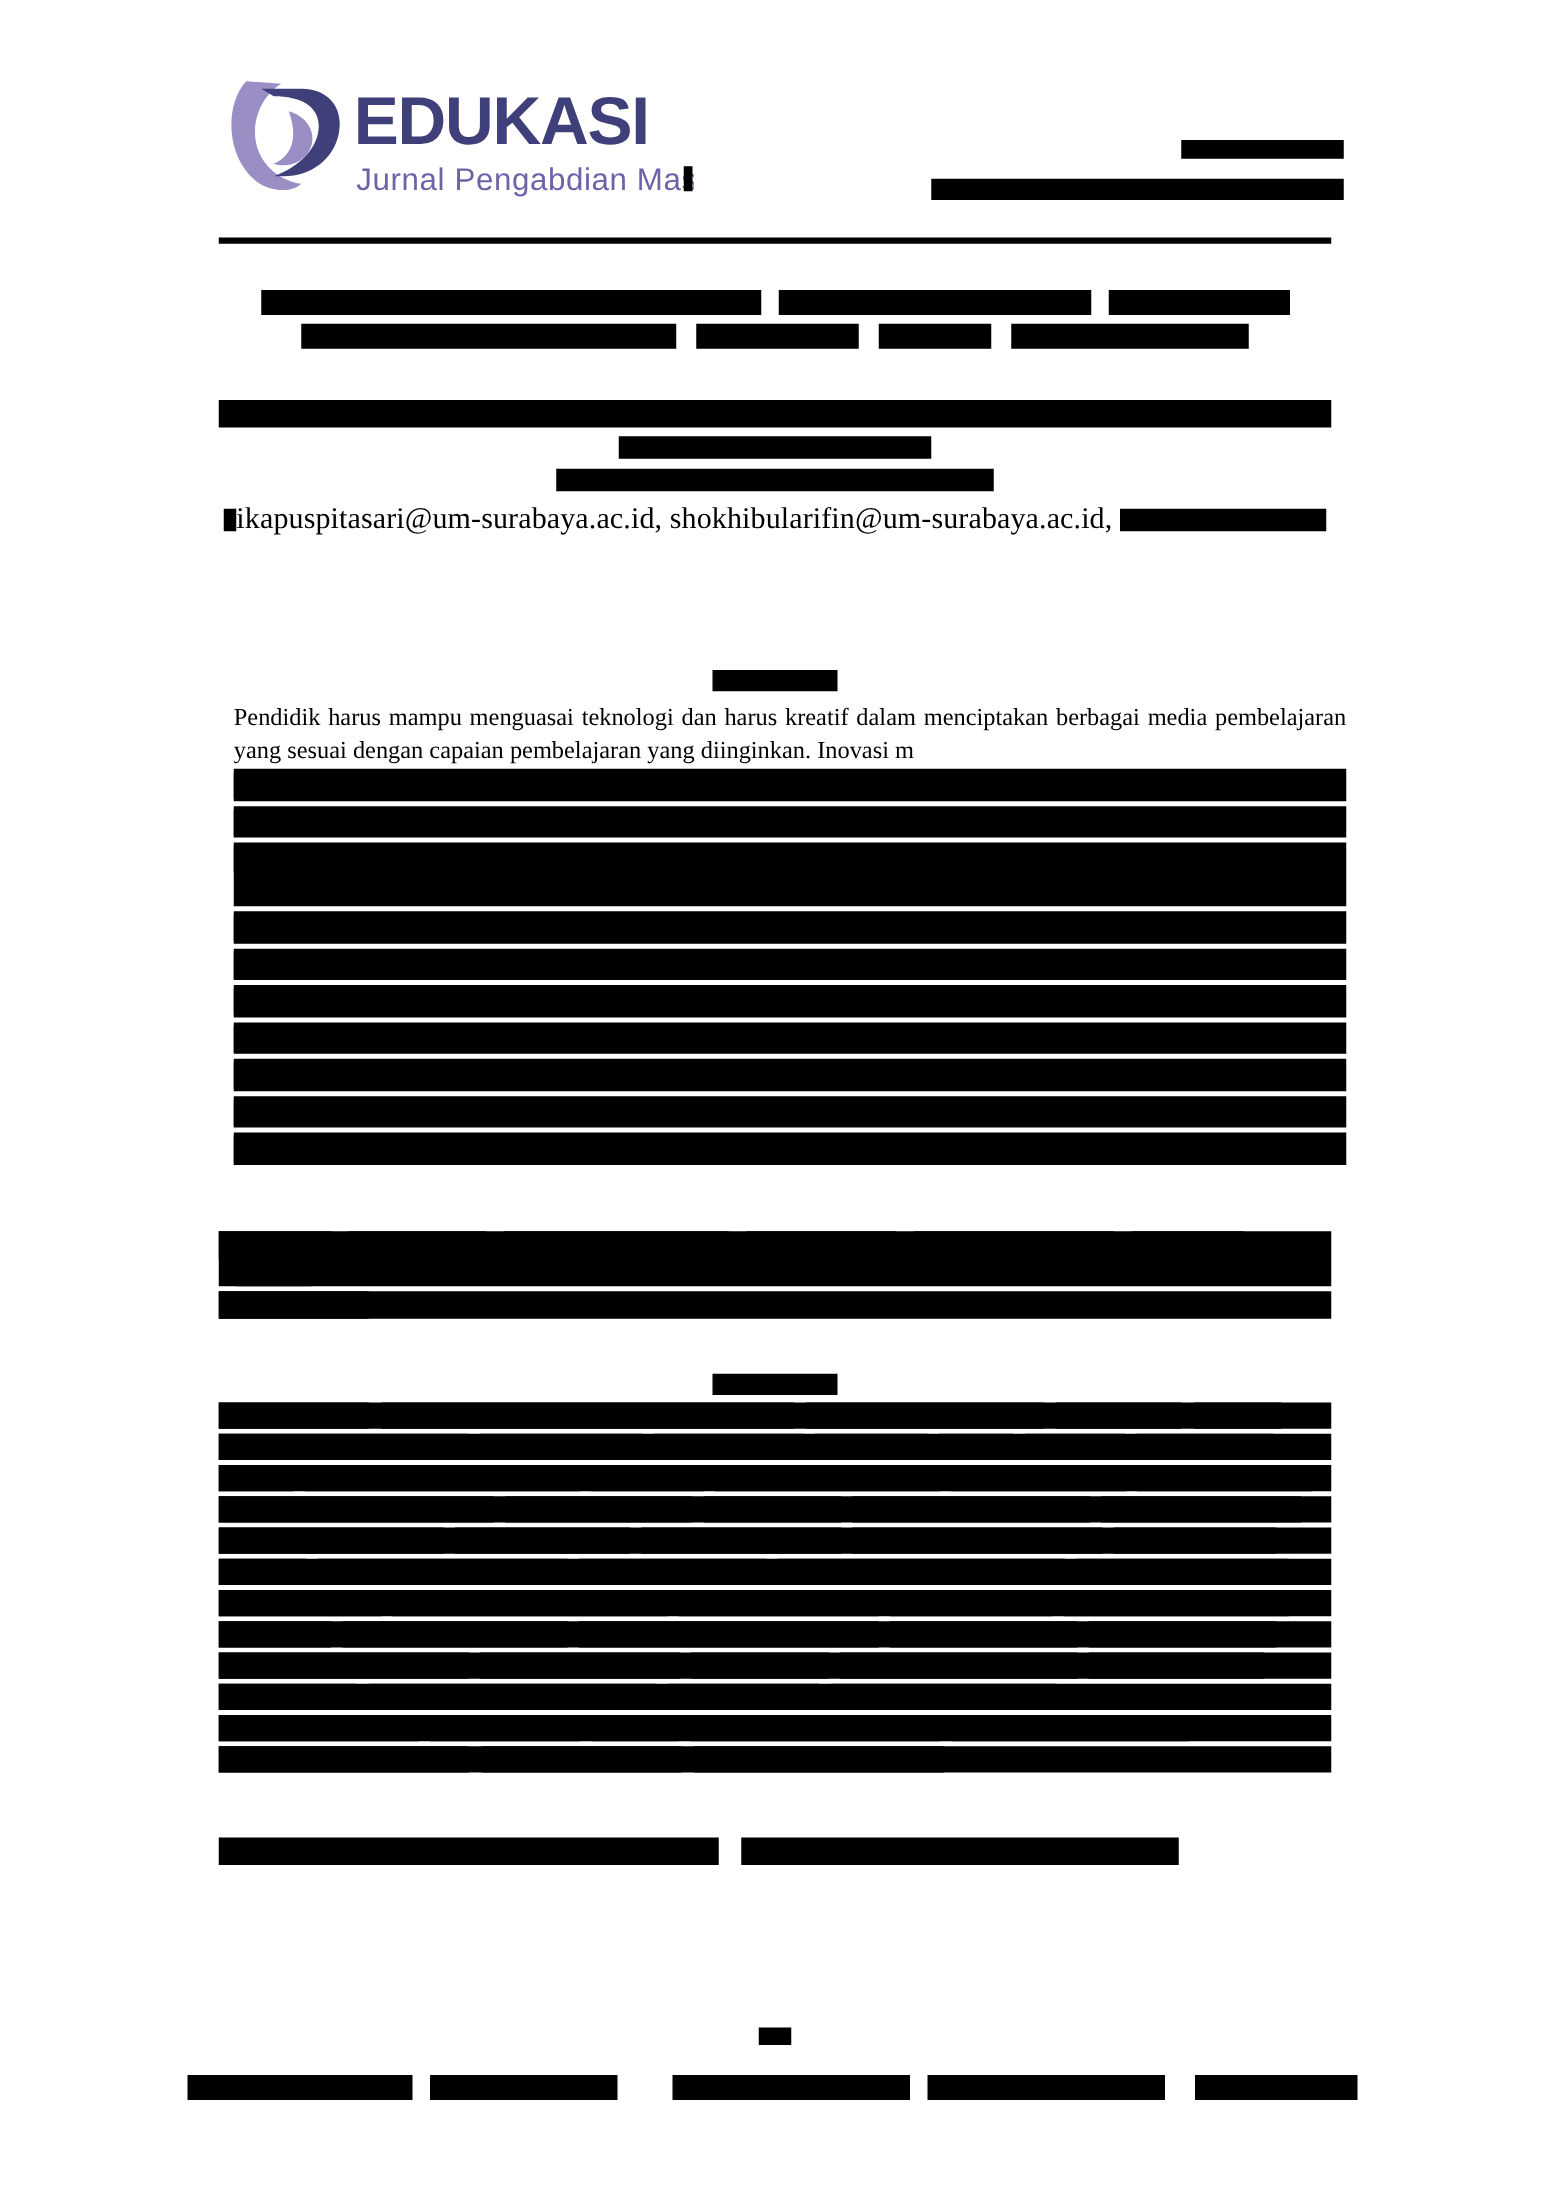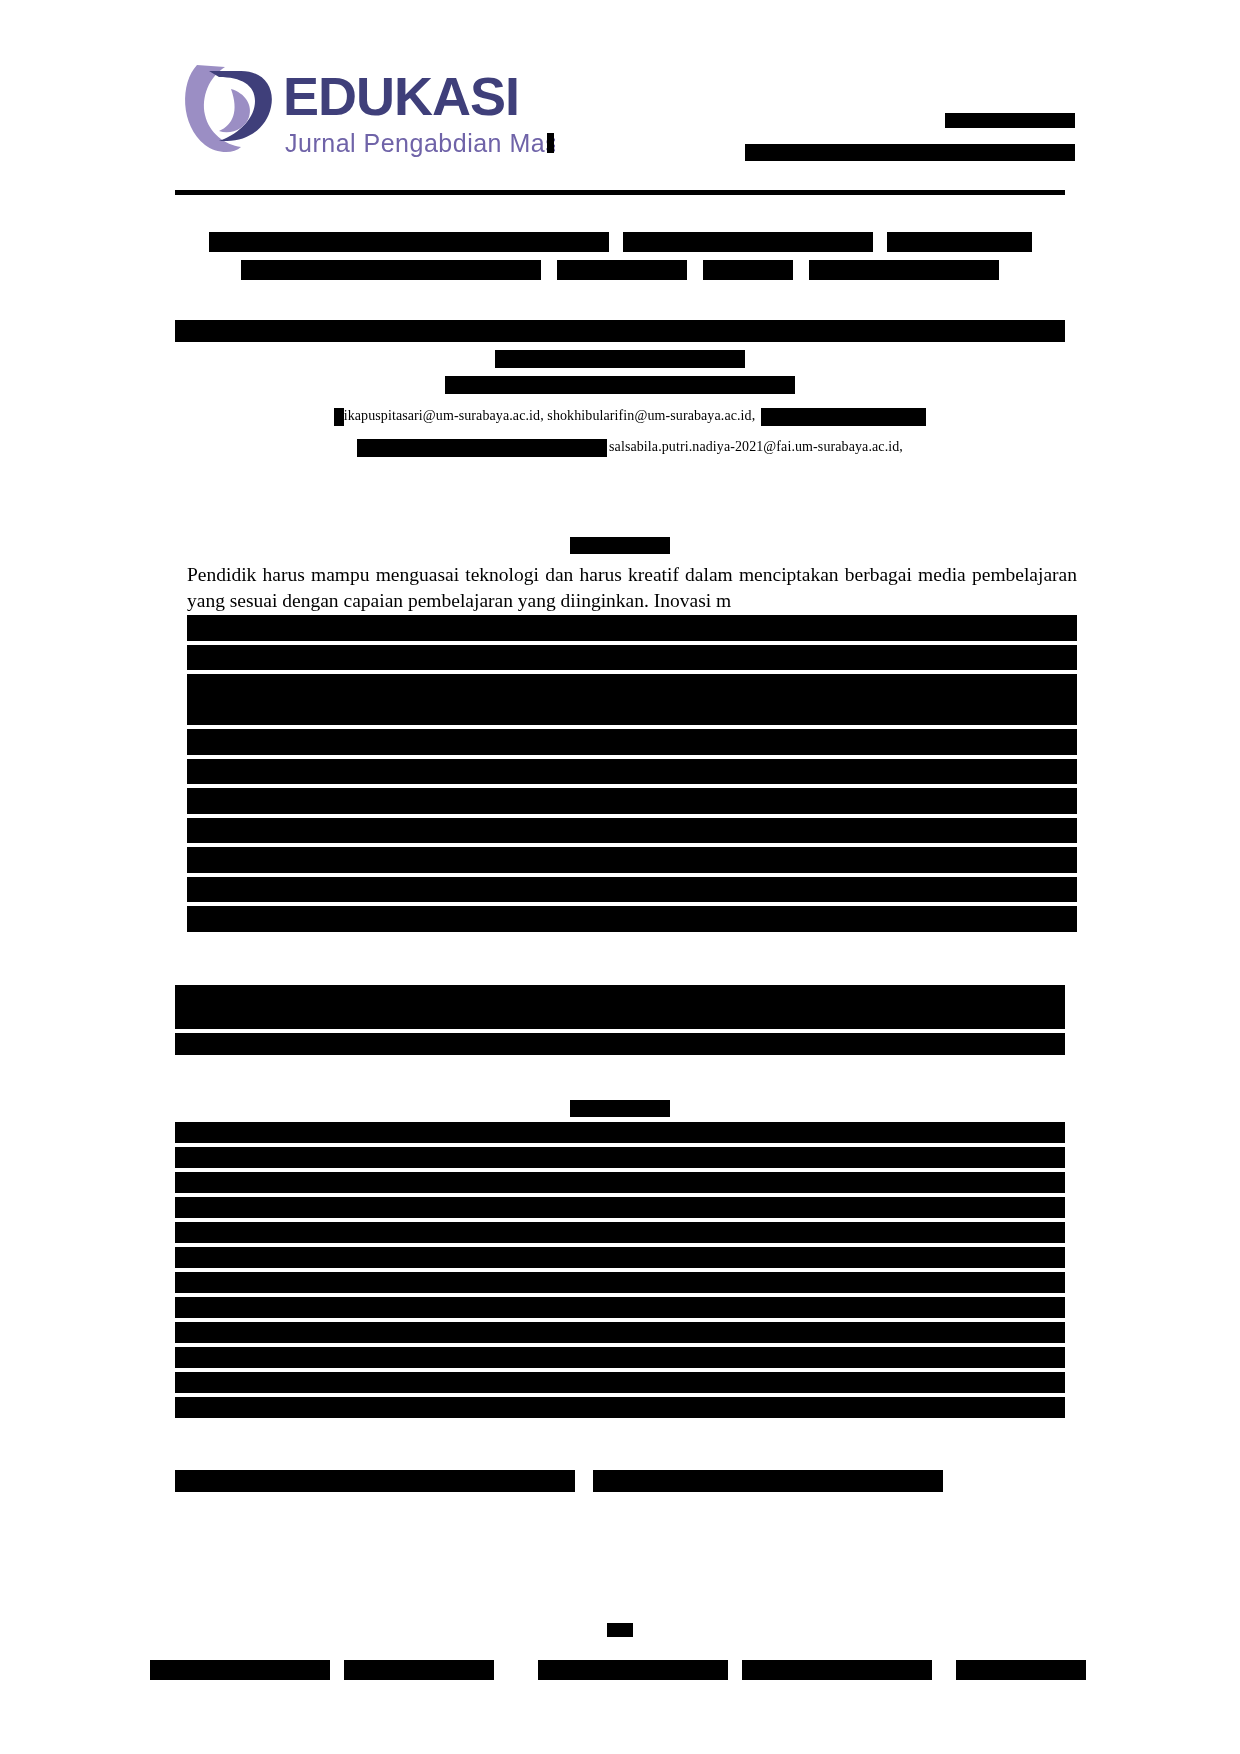--- a/index.html
+++ b/index.html
@@ -96,25 +96,25 @@
     position: absolute;
     left: 175px;
     top: 375px;
     width: 890px;
     text-align: center;
   }
 
   
   .emails {
     position: absolute;
-    left: 185px;
+    left: 175px;
     top: 400px;
     width: 890px;
     text-align: center;
-    font-size: 14px;
+    font-size: 24px;
     line-height: 31px;
     letter-spacing: 0.1px;
   }
   .emails .eline { display: block; white-space: nowrap; }
 
   
   .abstract-head {
     position: absolute;
     left: 175px;
     top: 535px;
@@ -228,23 +228,20 @@
     </div>
   </div>
 
   <div class="affil-area">
     <span class="blk" style="width:350px;height:18px;"></span>
   </div>
 
   <div class="emails">
     <span class="eline">
       <span class="blk" style="width:10px;height:18px;"></span><span>ikapuspitasari@um-surabaya.ac.id, shokhibularifin@um-surabaya.ac.id,</span><span class="blk" style="width:165px;height:18px;margin-left:6px;"></span>
-    </span>
-    <span class="eline">
-      <span class="blk" style="width:250px;height:18px;margin-right:2px;"></span><span>salsabila.putri.nadiya-2021@fai.um-surabaya.ac.id,</span>
     </span>
   </div>
 
   <div class="abstract-head">
     <span class="blk" style="width:100px;height:17px;"></span>
   </div>
 
   <div class="abstract-body">
     <p>Pendidik harus mampu menguasai teknologi dan harus kreatif dalam menciptakan berbagai media pembelajaran yang sesuai dengan capaian pembelajaran yang diinginkan. Inovasi m</p>
     <div class="abs-redact">

